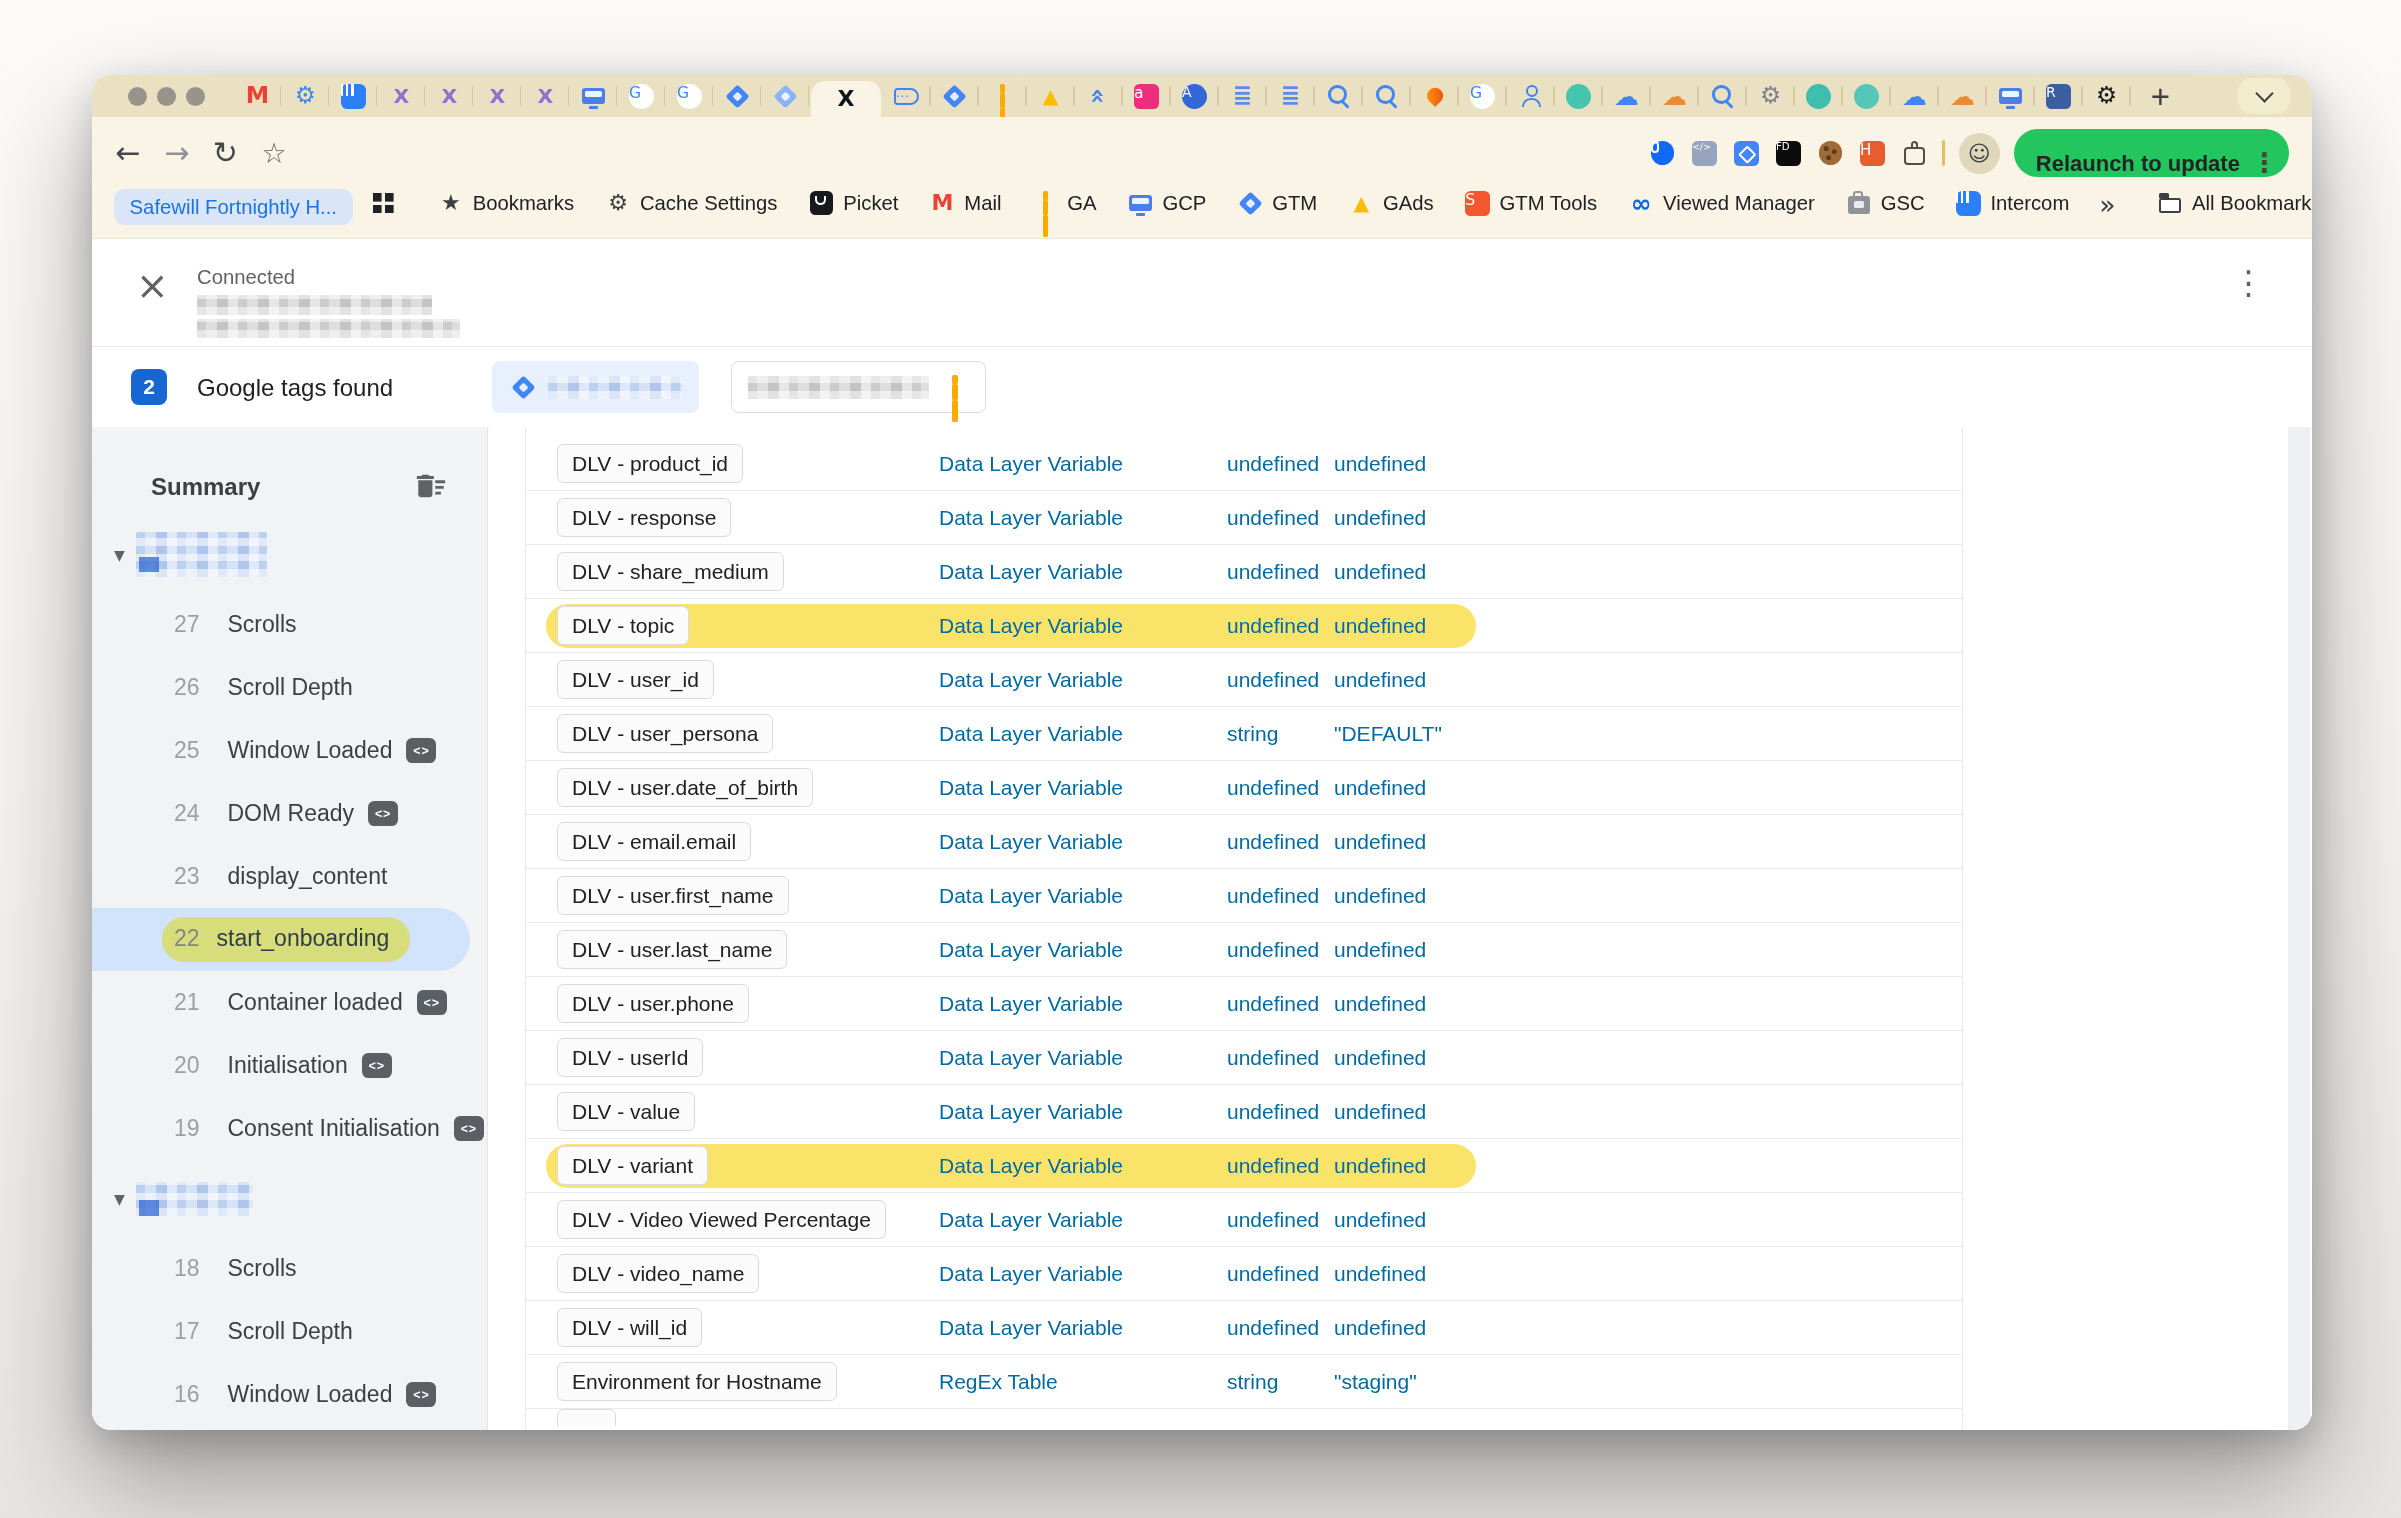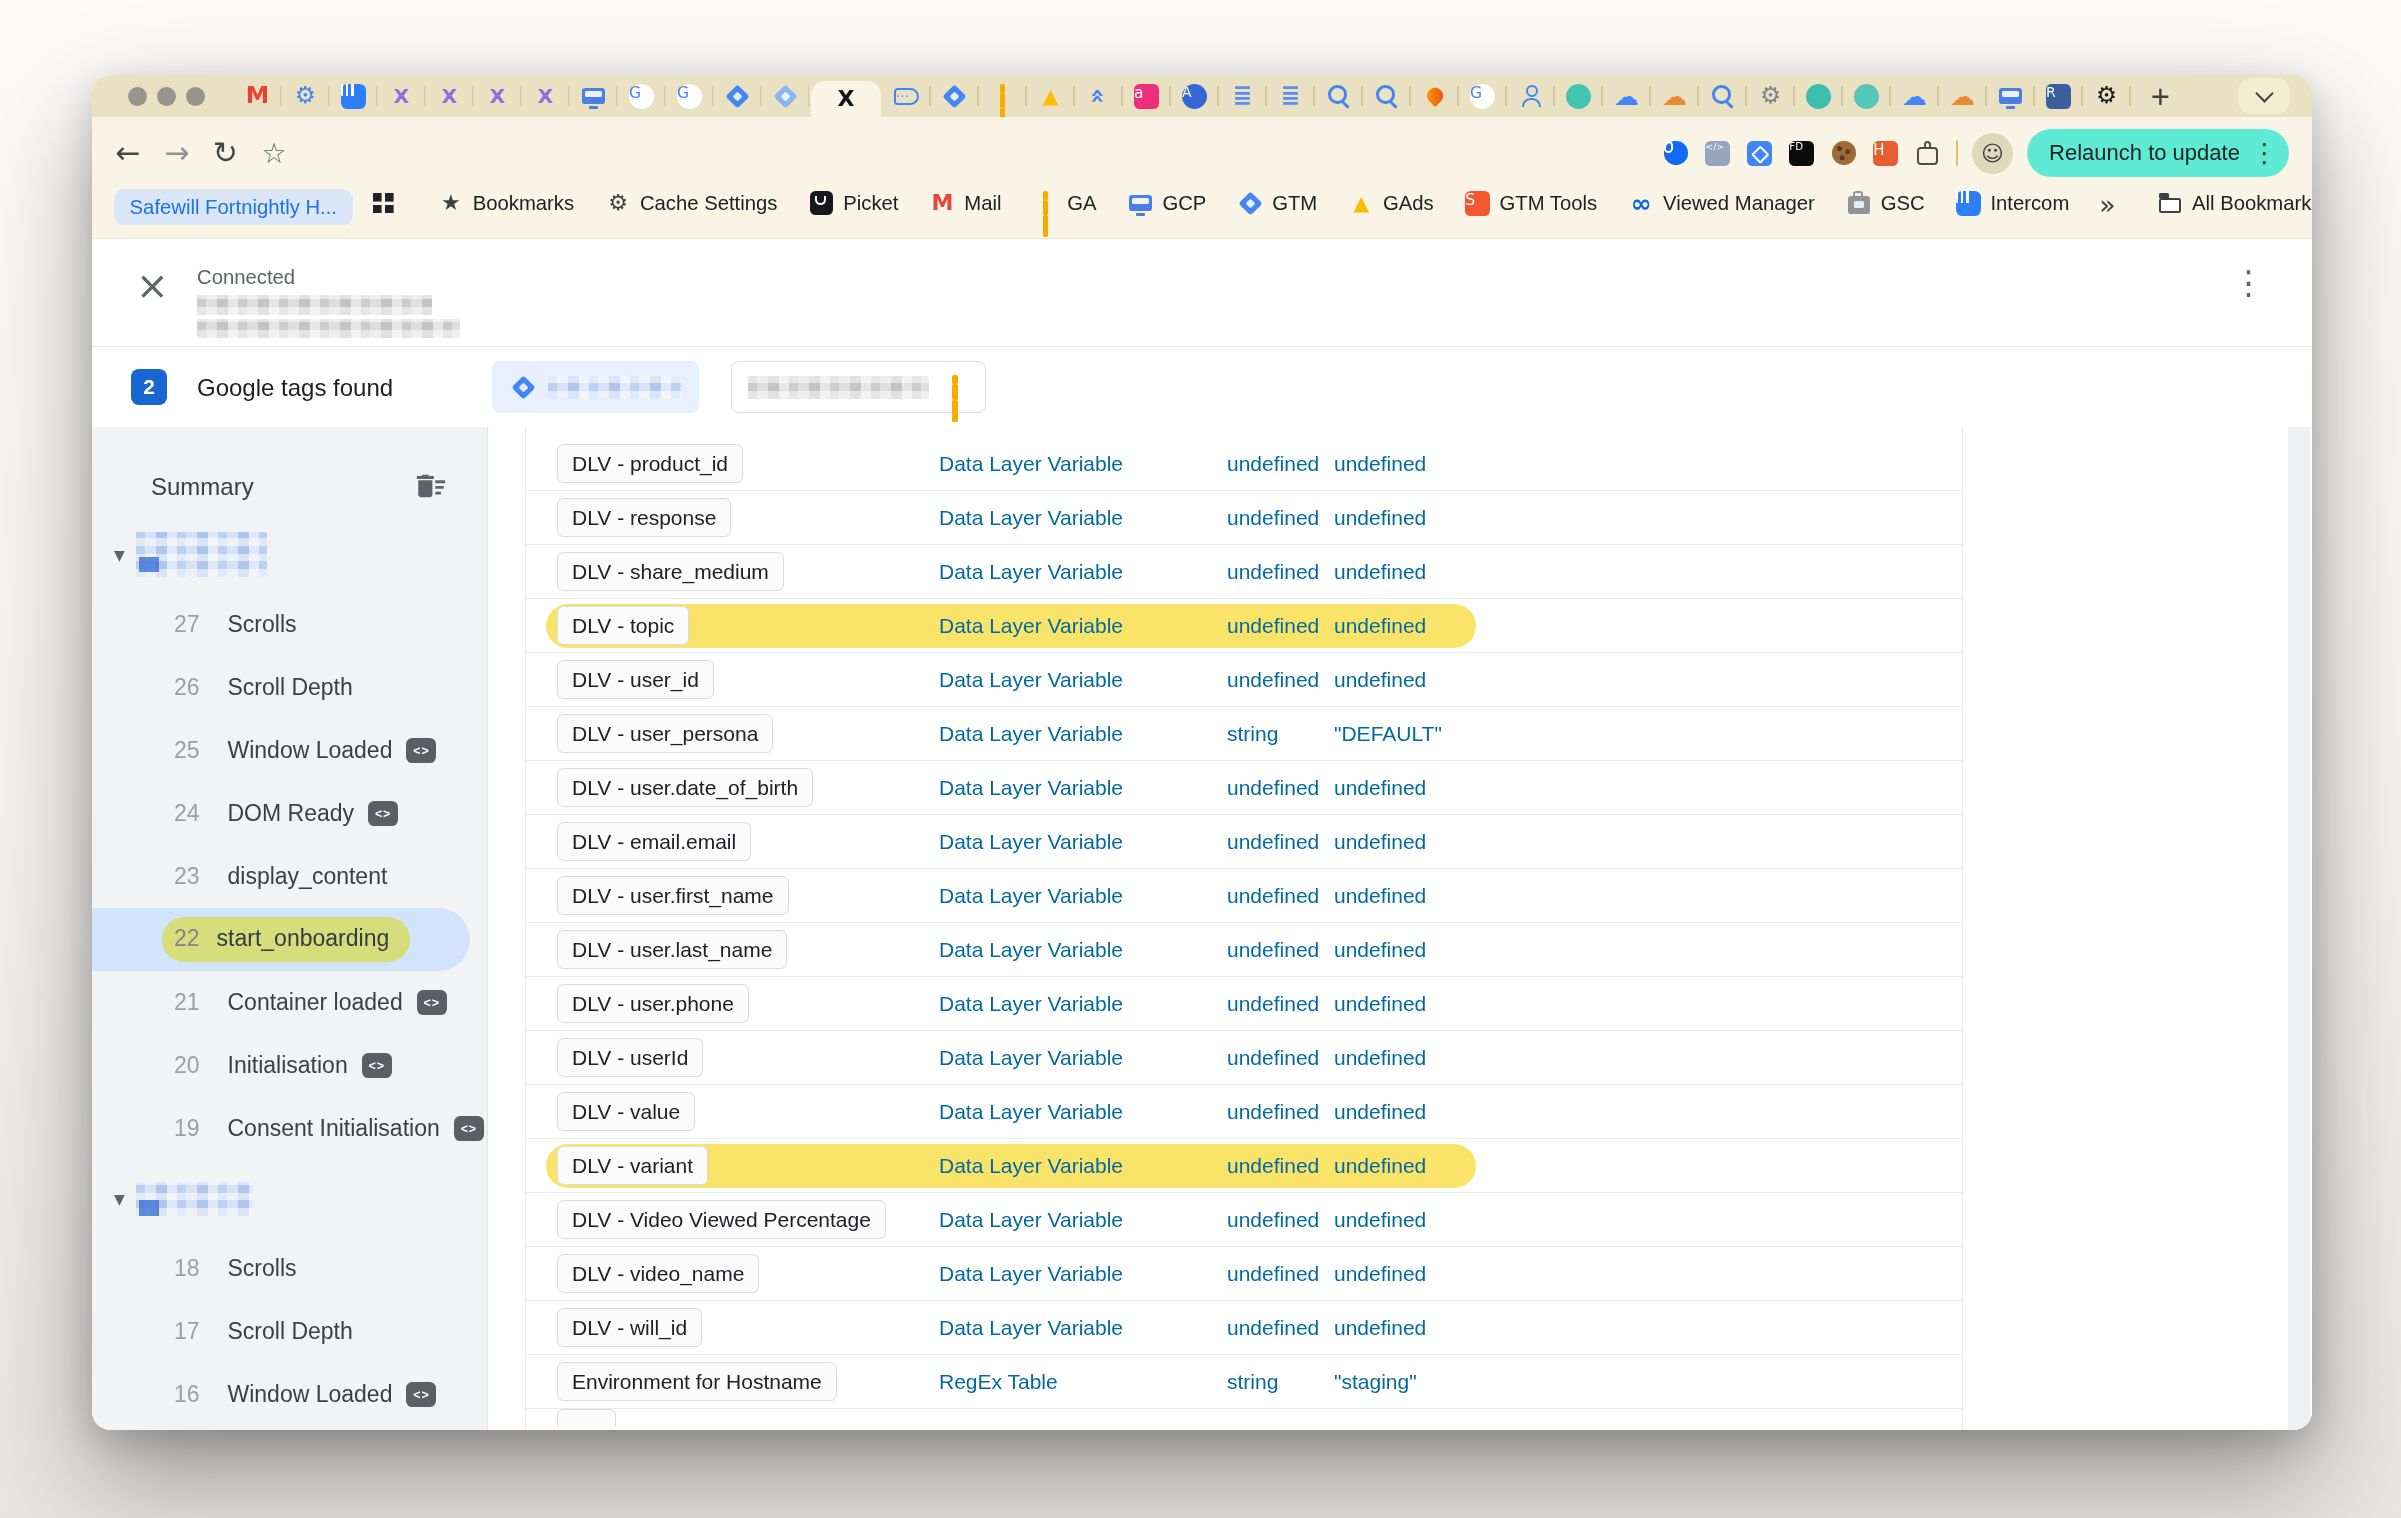--- a/index.html
+++ b/index.html
@@ -32,22 +32,22 @@
   .navic.fwd{color:#8f9299}
   .urlpill{height:45px;background:#ece7d5;border-radius:23px;display:flex;align-items:center;padding:0 19px;
     width:1224px;box-sizing:border-box;margin-right:17px;overflow:hidden}
   .urltext{font-size:22px;color:#202124;white-space:nowrap;margin-left:12.5px}
   .urlpix{display:inline-block;width:155px;height:23.5px;vertical-align:-5.5px;margin:0 6.3px}
   .star{font-size:28px;color:#5f6368;margin-right:6.3px}
   .extrow{display:flex;align-items:center;margin-left:auto;gap:14px}
   .vsep{width:2.3px;height:26.6px;background:#e0bf62;border-radius:1.6px}
   .avatar{width:41px;height:41px;border-radius:50%;background:#e0d8ba;display:flex;align-items:center;justify-content:center;
     font-size:22px;color:#3c4043}
-  .relaunch{height:48px;border-radius:24px;background:#5eead4;display:flex;align-items:center;
-    padding:0 11px 0 22px;font-size:22px;color:#242424;font-weight:400;white-space:nowrap}
+  .relaunch{height:48px;border-radius:24px;background:#22c55e;display:flex;align-items:flex-end;
+    padding:0 11px 0 22px;font-size:22px;color:#242424;font-weight:700;white-space:nowrap}
   .kebab{font-size:26.6px;color:#4a4430;margin-left:11px;line-height:1}
   
   .bookbar{position:absolute;top:114px;left:0;right:0;height:50px;background:#f9f4e5;display:flex;align-items:flex-start;
     padding:0 22px;box-sizing:border-box;border-bottom:1.6px solid #eee7d1}
   .bpill{height:36px;background:#dbe5f8;border-radius:11px;color:#1a73e8;font-size:20.3px;display:flex;align-items:center;
     padding:0 15.6px;margin-right:17px;white-space:nowrap}
   .bm{display:flex;align-items:center;gap:7.8px;margin-right:30px;font-size:20.3px;color:#202124;white-space:nowrap}
   .bsep{width:3.1px;height:25px;background:#e3bd56;border-radius:1.6px;margin-right:20.3px}
   .bmore{font-size:26.6px;color:#3c4043;margin-left:auto;margin-right:20.3px}
   .gridwrap{margin-right:19px}
@@ -118,21 +118,21 @@
   .chipA{position:absolute;left:400px;top:13.3px;height:52px;border-radius:7.8px;background:#e8f0fe;display:flex;align-items:center;
     gap:11px;padding:0 17px;box-sizing:border-box}
   .chipA .pix-blue{width:134px;height:23.5px}
   .chipB{position:absolute;left:639px;top:13.3px;height:52px;border-radius:7.8px;background:#fff;border:1.6px solid #dadce0;
     display:flex;align-items:center;gap:12.5px;padding:0 15.6px;box-sizing:border-box}
   .chipB .pix{width:181px;height:23.5px}
   
   .sidebar{position:absolute;left:0;top:188px;width:396px;bottom:0;background:#f1f3f4;border-right:1.6px solid #e3e5e8;
     box-sizing:border-box;overflow:hidden}
   .srow{height:58px;display:flex;align-items:center;margin-top:31px;padding-left:59px;position:relative}
-  .ssum{font-size:24px;font-weight:400;color:#3c4043}
+  .ssum{font-size:24px;font-weight:700;color:#3c4043}
   .strash{position:absolute;right:39px;top:11px;cursor:pointer}
   .sgroup{height:77px;display:flex;align-items:center;padding-left:22px;gap:11px}
   .tri{font-size:14px;color:#5f6368}
   .gpix{position:relative}
   .gpix i{position:absolute;left:3.1px;top:55%;width:20.3px;height:15.6px;background:#3b6fd4;opacity:.8;display:block}
   .sitem{height:63px;display:flex;align-items:center;padding-left:82px;font-size:23px;color:#3c4043;position:relative;box-sizing:border-box}
   .snum{color:#9aa0a6;width:41px;flex:none}
   .slab{margin-left:12.5px;white-space:nowrap}
   .codebadge{margin-left:14px;width:30px;height:25px;border-radius:6.3px;background:#5a5f64;color:#fff;font-size:12.5px;
     display:flex;align-items:center;justify-content:center;letter-spacing:0.8px;font-weight:700;flex:none}

